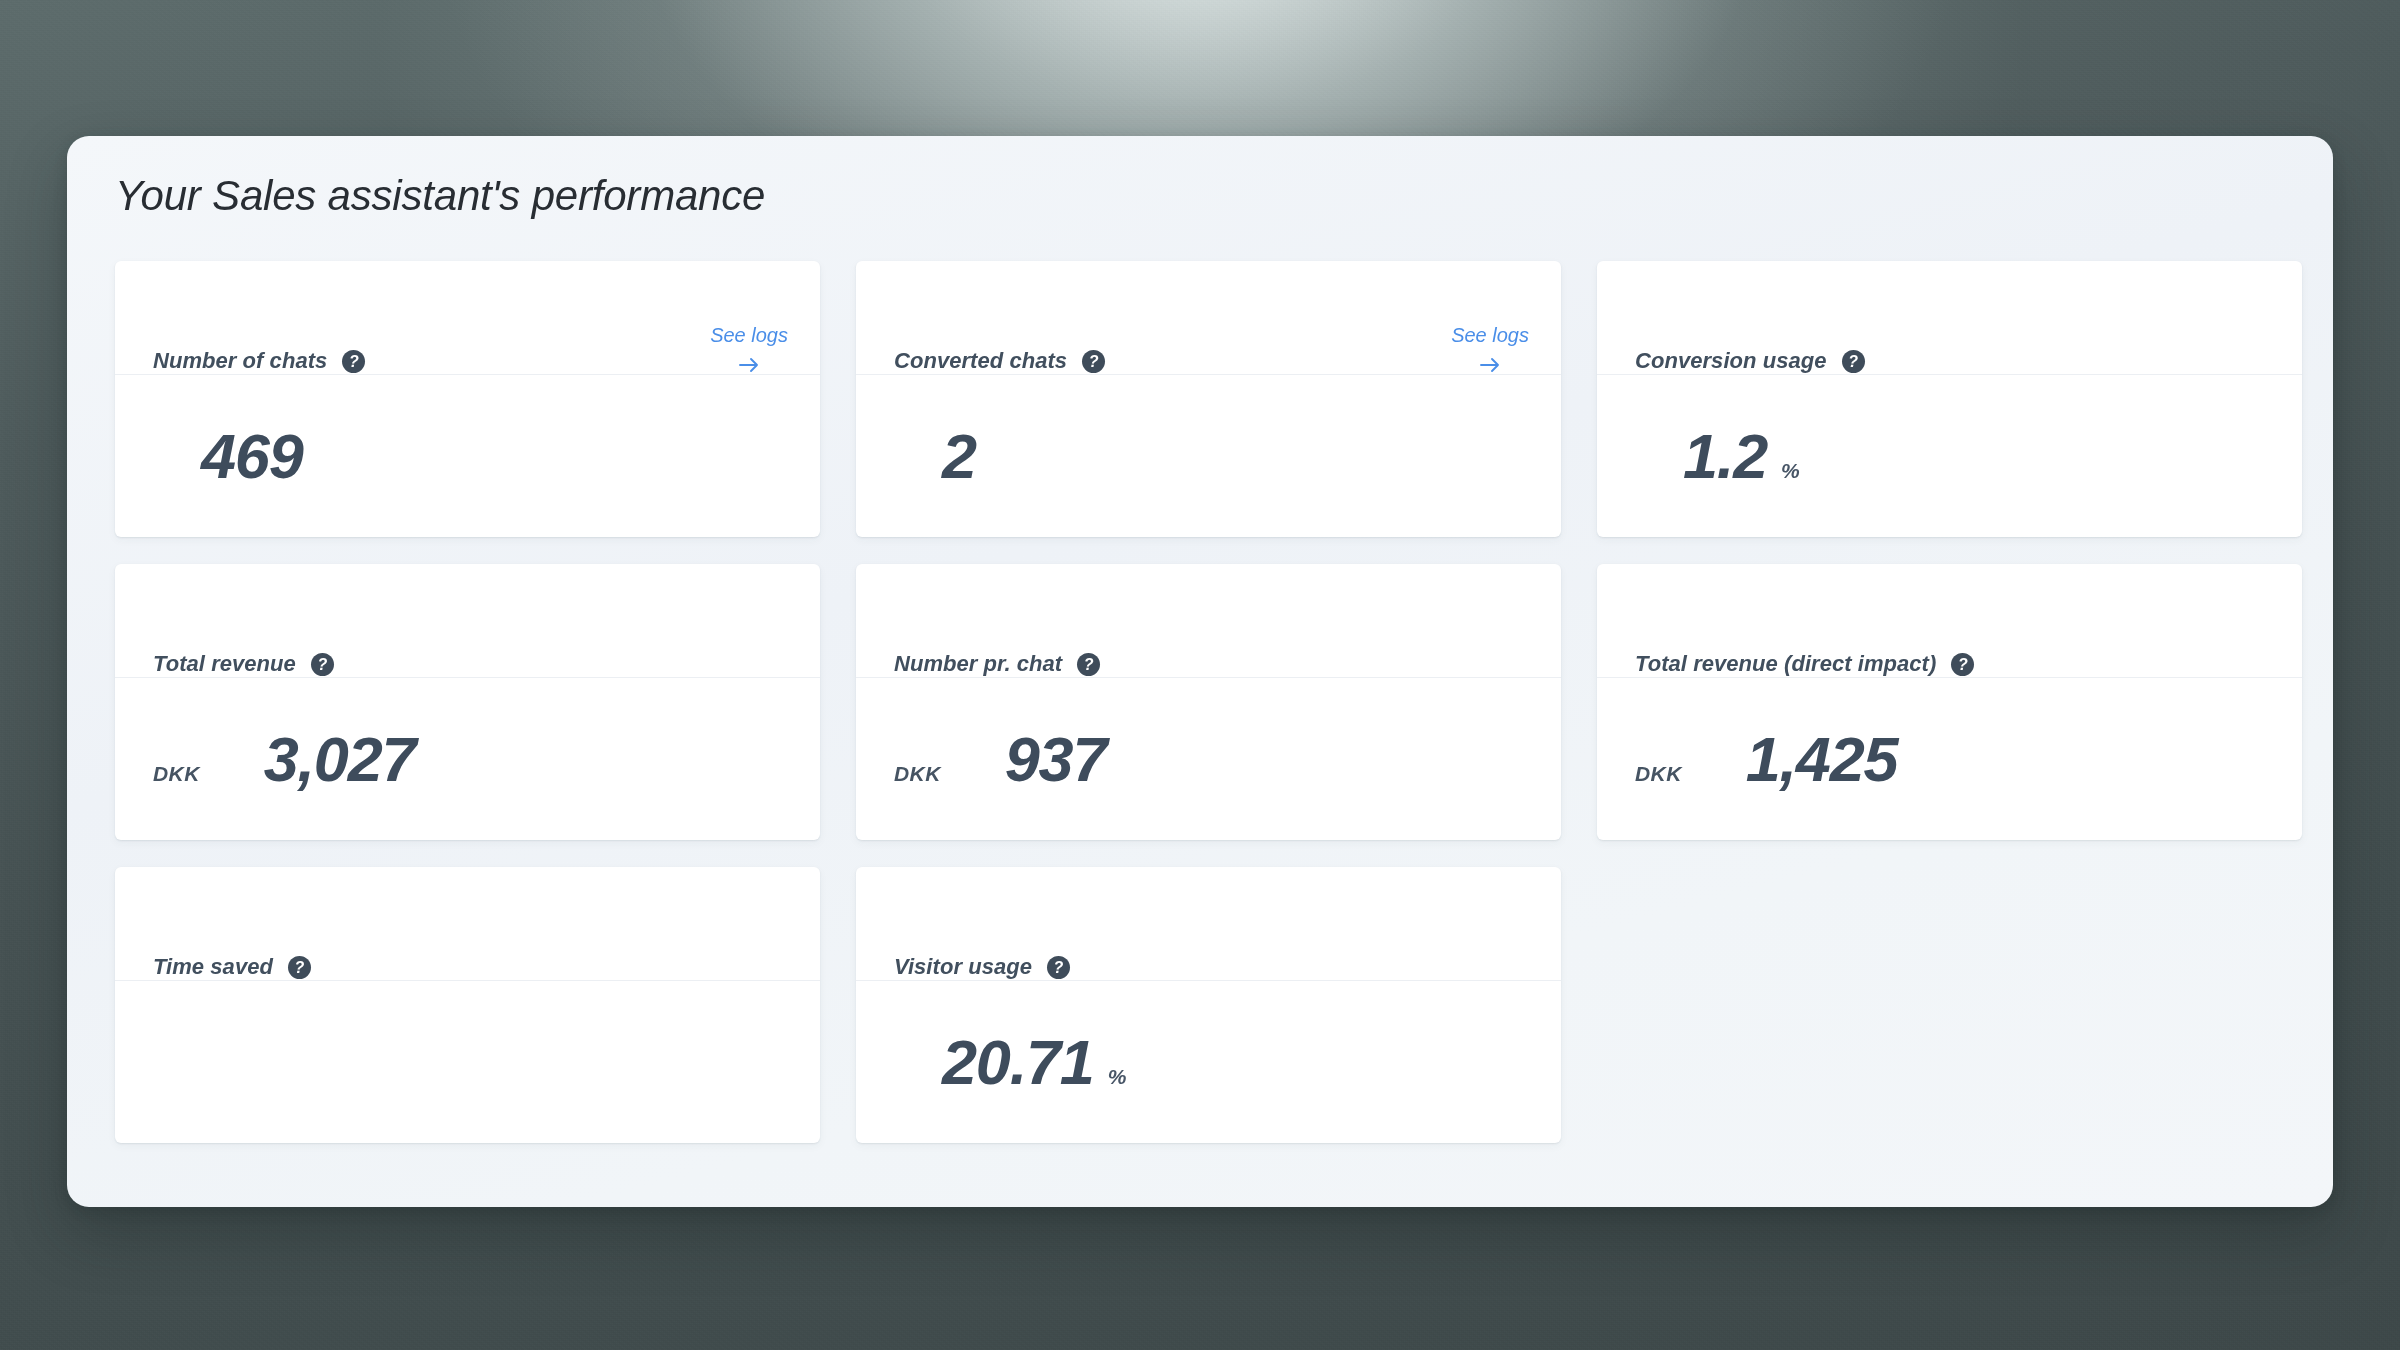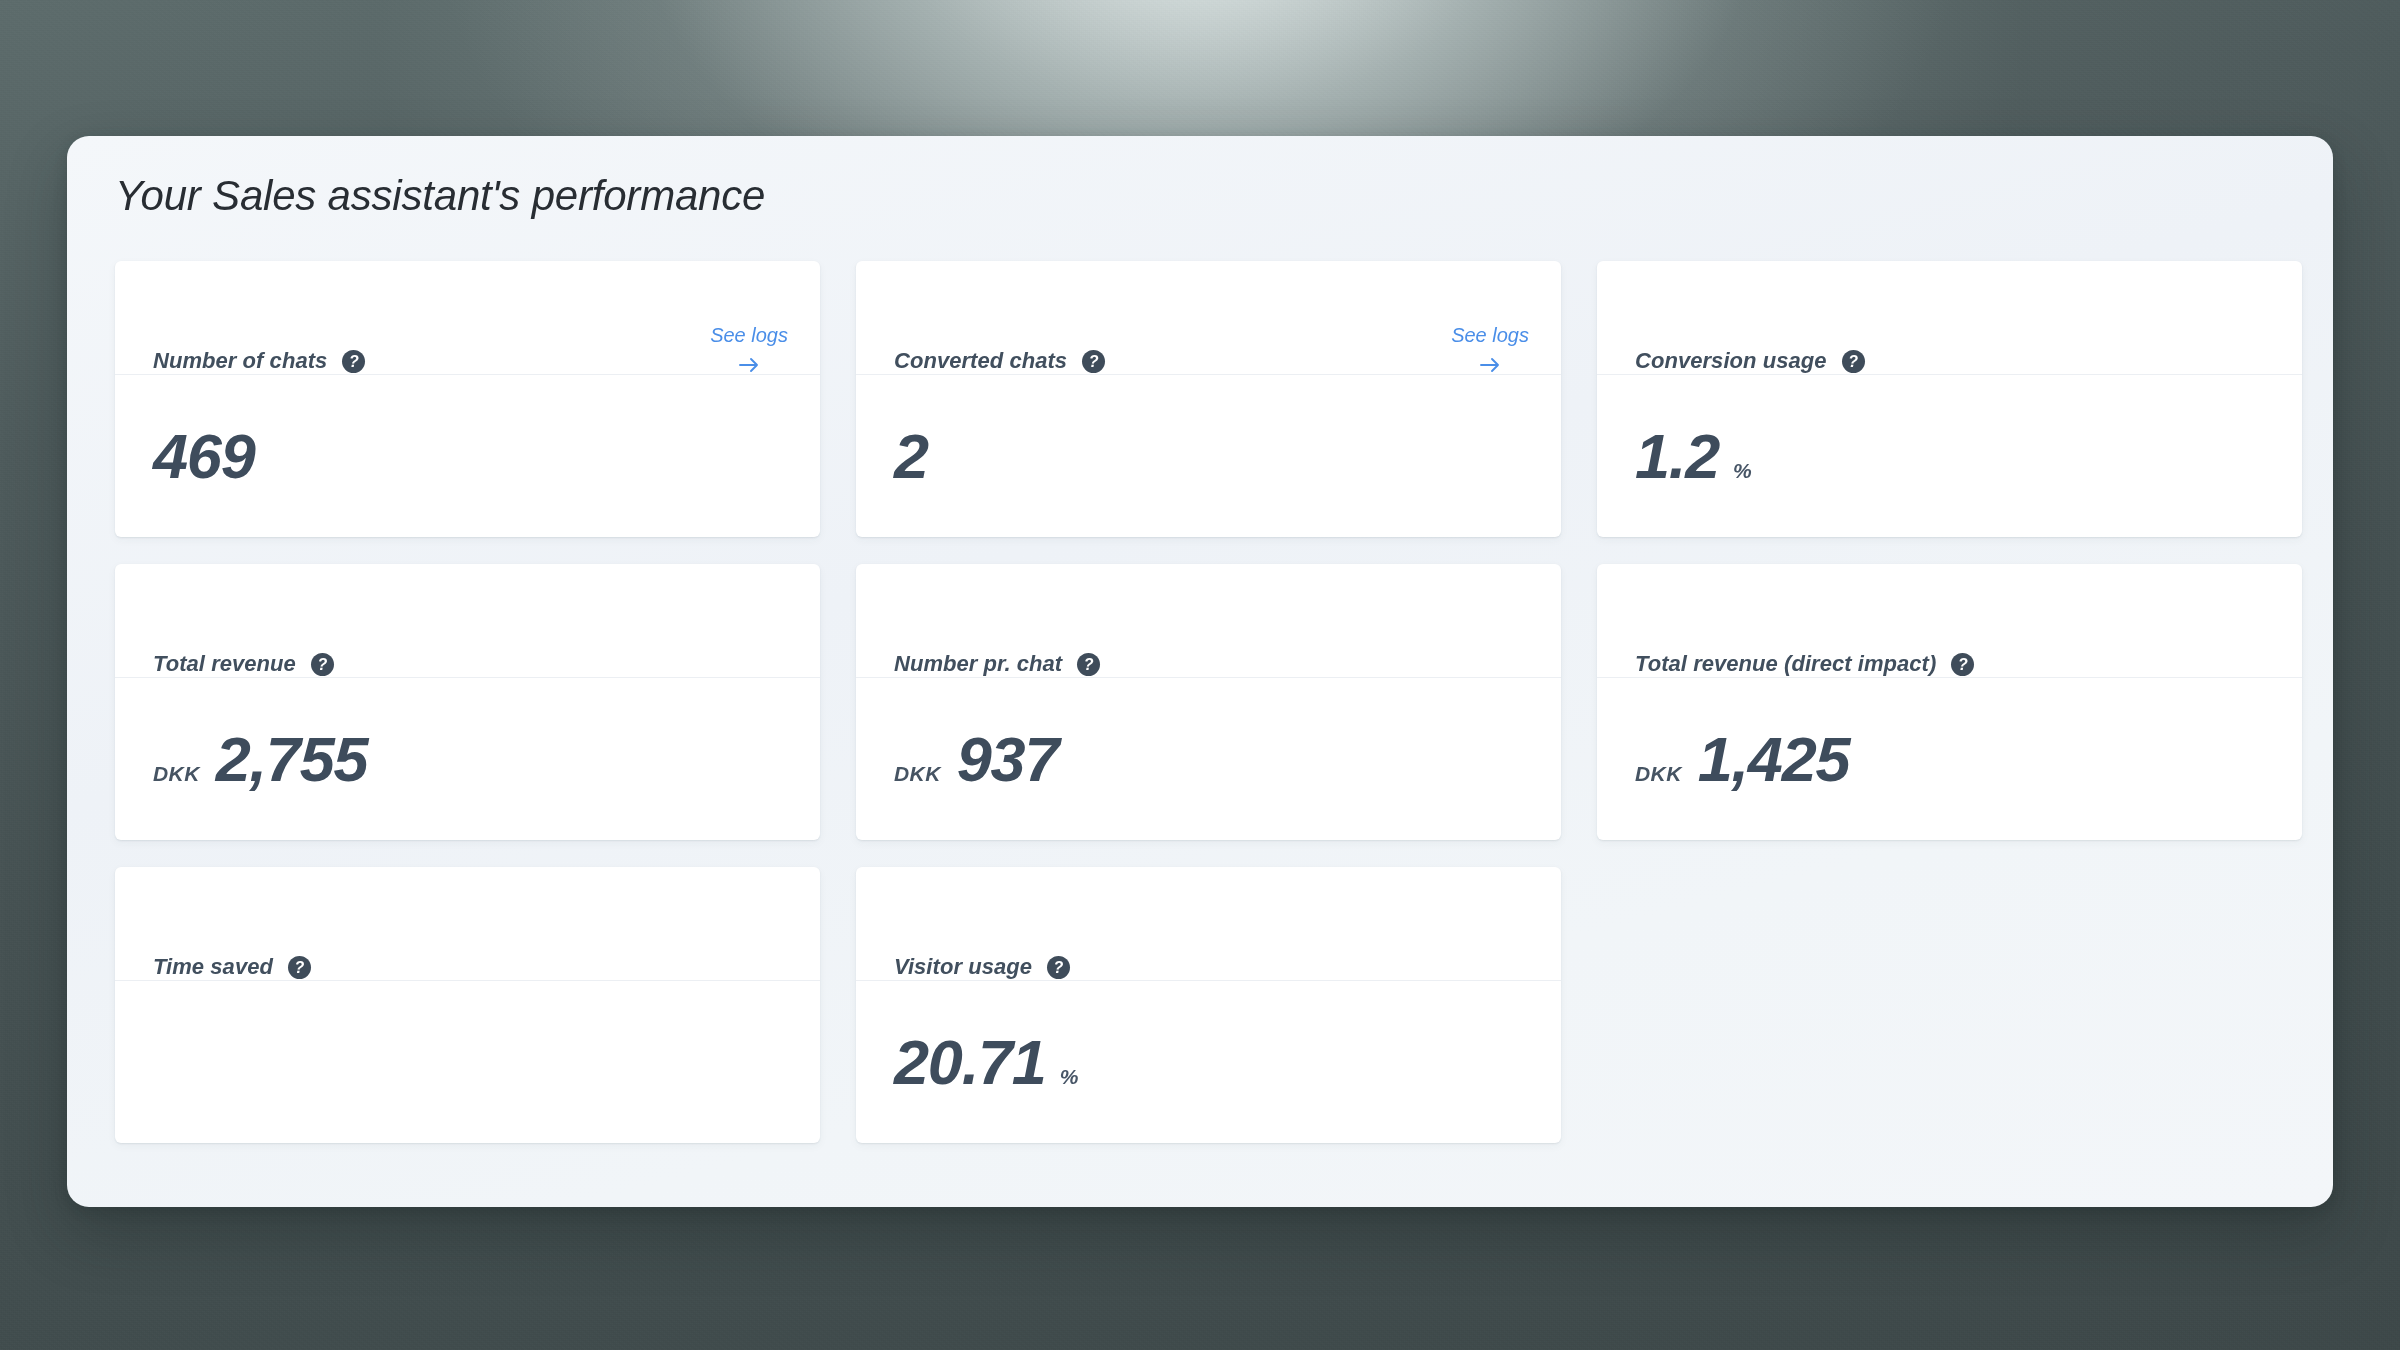--- a/index.html
+++ b/index.html
@@ -159,20 +159,21 @@
     color: #465463;
     letter-spacing: 0.4px;
     margin-right: 16px;
   }
   .metric-value {
     font-size: 63px;
     font-weight: 700;
     color: #3e4c5c;
     letter-spacing: -1.2px;
     line-height: 1;
+    margin-left: 48px;
   }
   .metric-unit {
     font-size: 21px;
     font-weight: 700;
     color: #485667;
     margin-left: 14px;
     letter-spacing: 0.3px;
   }
   .metric-unit.tight {
     margin-left: 10px;
@@ -254,21 +255,21 @@
     <div class="card">
       <div class="card-head">
         <div class="card-head-left">
           <span class="card-label">Total revenue</span>
           <span class="help-icon">?</span>
         </div>
       </div>
       <div class="card-body">
         <div class="metric">
           <span class="metric-prefix">DKK</span>
-          <span class="metric-value">2,755</span>
+          <span class="metric-value">3,027</span>
         </div>
       </div>
     </div>
 
     <div class="card">
       <div class="card-head">
         <div class="card-head-left">
           <span class="card-label">Number pr. chat</span>
           <span class="help-icon">?</span>
         </div>

